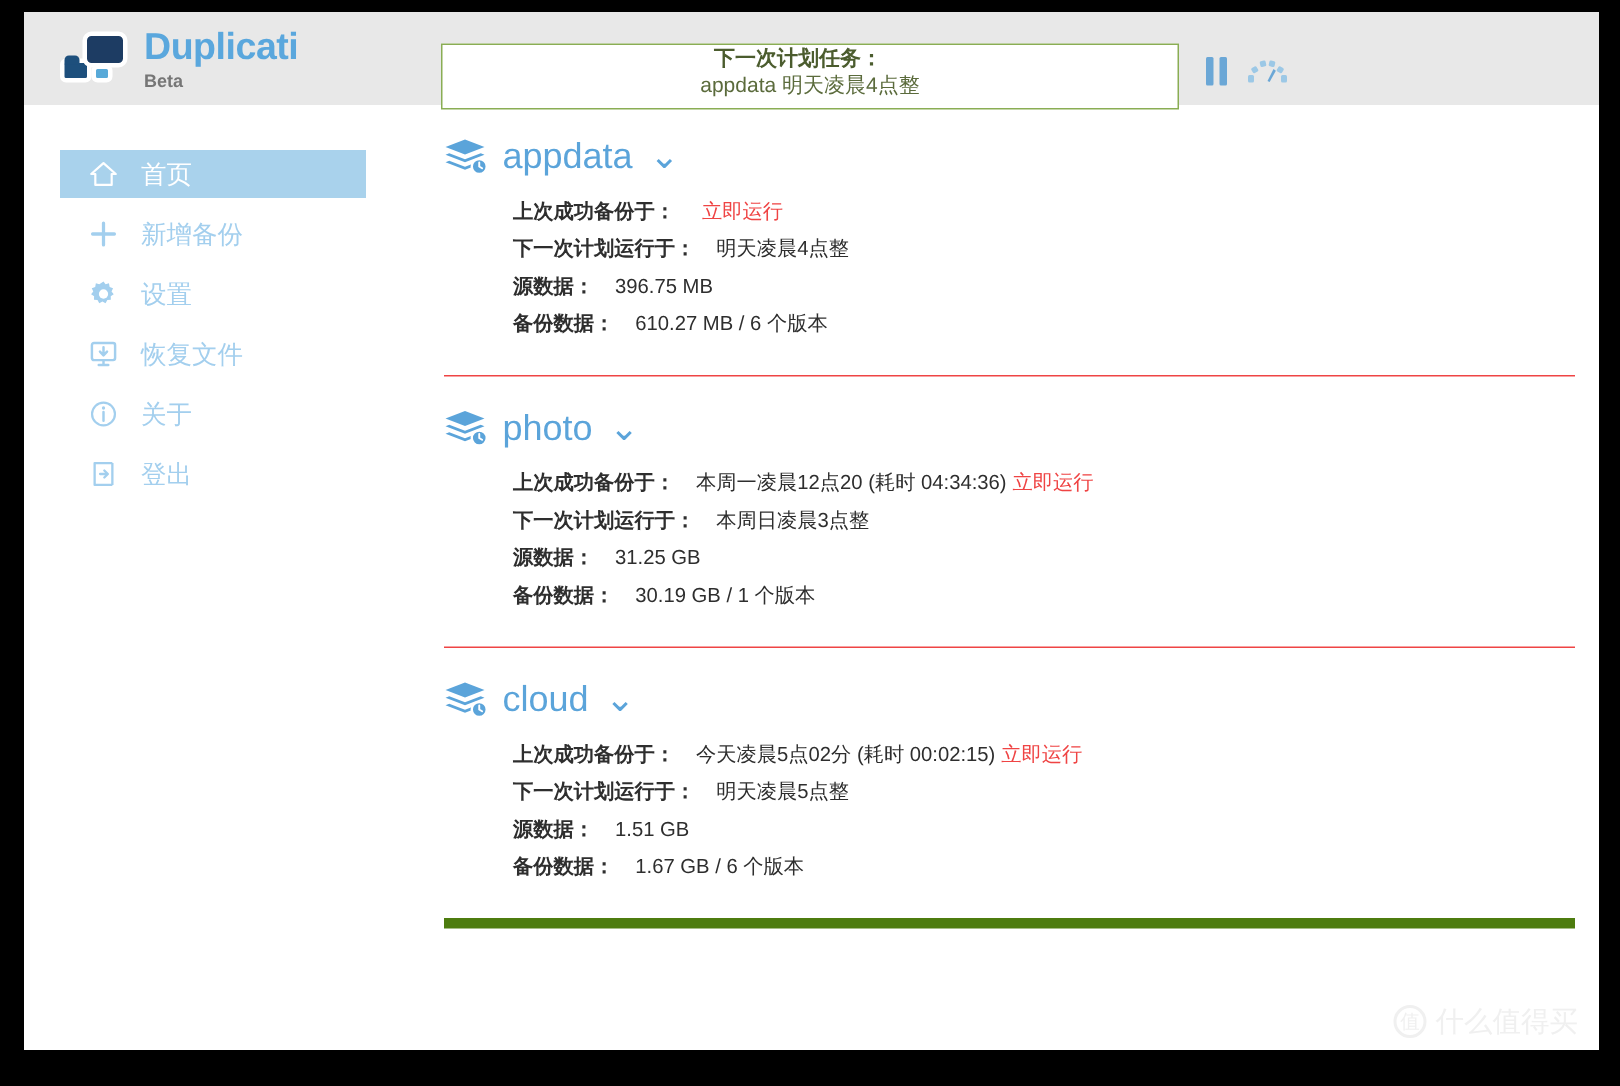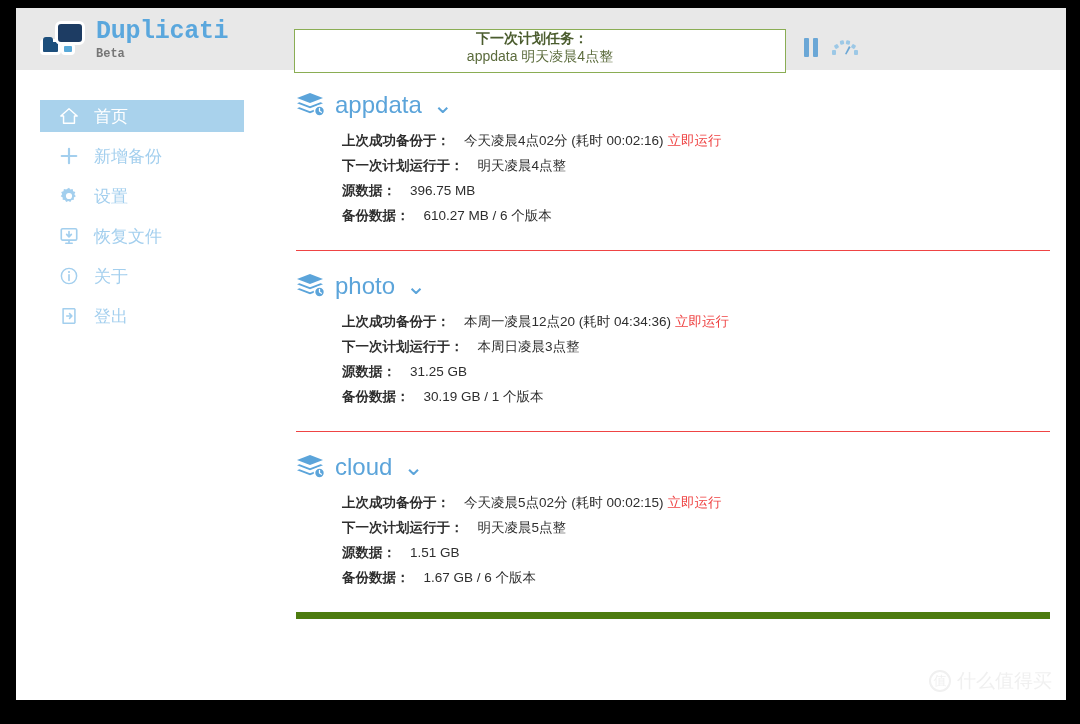--- a/index.html
+++ b/index.html
@@ -61,21 +61,21 @@
     border-radius: 3px 3px 0 0;
   }
   .logo .chip {
     position: absolute;
     left: 21px; top: 24px;
     width: 14px; height: 12px;
     background: #58a9d8;
     border: 3px solid #ffffff;
     border-radius: 4px;
   }
-  .brand-text { margin-left: 10px; line-height: 1; font-family: Liberation Mono, monospace; }
+  .brand-text { margin-left: 10px; line-height: 1; }
   .brand-title {
     color: #5aa7dd;
     font-size: 25px;
     font-weight: bold;
     letter-spacing: -0.3px;
   }
   .brand-sub {
     color: #767676;
     font-size: 12px;
     font-weight: bold;
@@ -340,21 +340,20 @@
               <circle cx="23.5" cy="19" r="5" fill="#5ba4da" stroke="#ffffff" stroke-width="1.6"></circle>
               <path d="M23.5 16.3 V19 L25.4 20.2" stroke="#ffffff" stroke-width="1.3" fill="none" stroke-linecap="round"></path>
             </svg>
           </span>
           <span class="backup-name">appdata</span>
           <span class="backup-name caret">⌄</span>
         </div>
         <div class="rows">
           <div class="row">
             <span class="k">上次成功备份于：</span>
-            <span class="v">今天凌晨4点02分 (耗时 00:02:16)</span>
             <span class="run">立即运行</span>
           </div>
           <div class="row">
             <span class="k">下一次计划运行于：</span>
             <span class="v">明天凌晨4点整</span>
           </div>
           <div class="row">
             <span class="k">源数据：</span>
             <span class="v">396.75 MB</span>
           </div>

